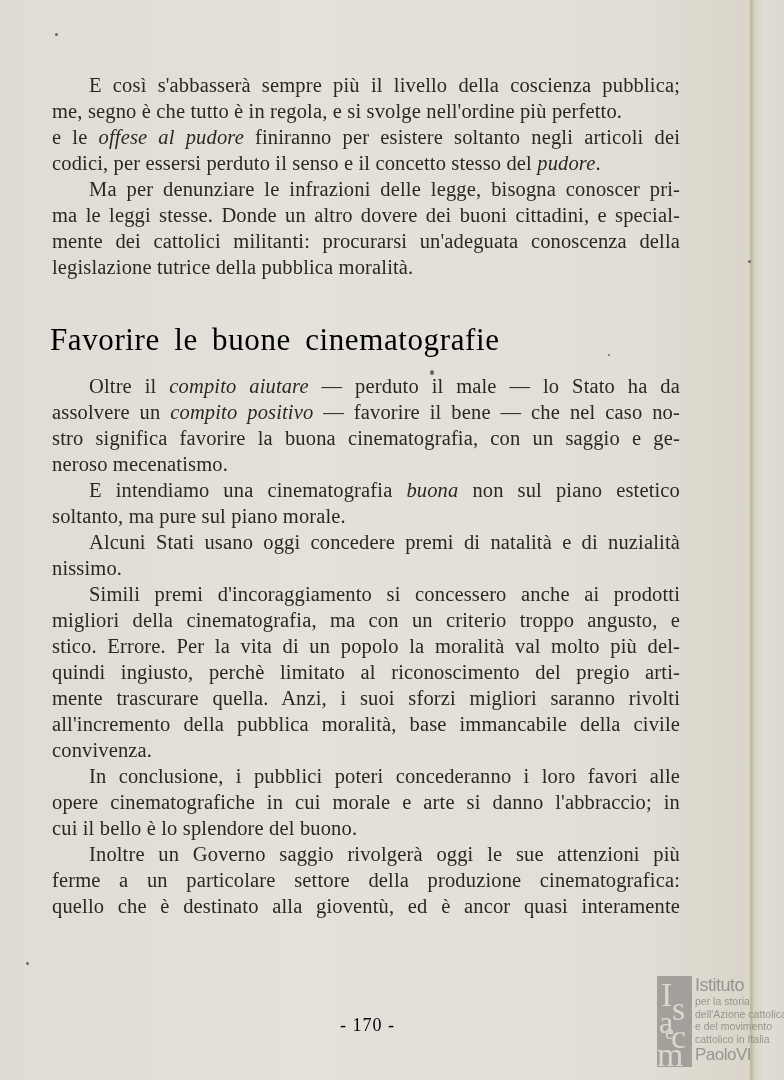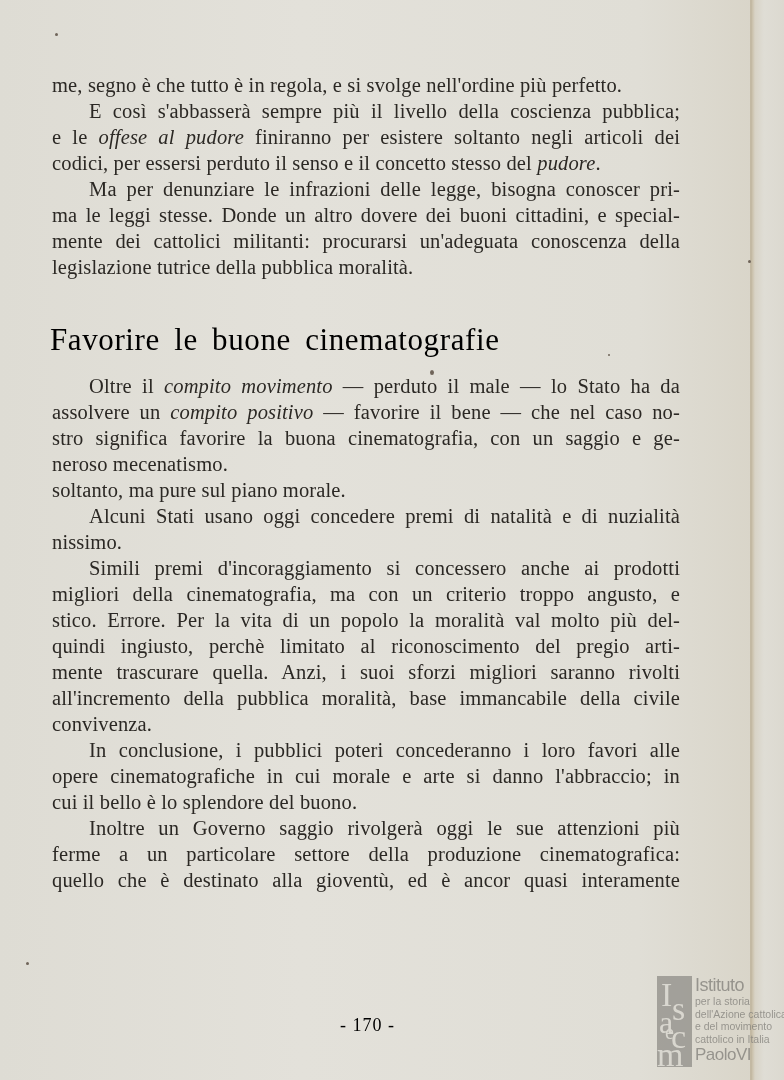--- a/index.html
+++ b/index.html
@@ -140,37 +140,38 @@
 <div class="edge-line"></div>
 <div class="edge-strip"></div>
 
 <div class="speck" style="left:55px;top:33px;width:3px;height:3px;"></div>
 <div class="speck" style="left:430px;top:370px;width:4px;height:5px;"></div>
 <div class="speck" style="left:608px;top:354px;width:2px;height:2px;"></div>
 <div class="speck" style="left:26px;top:962px;width:3px;height:3px;"></div>
 <div class="speck" style="left:748px;top:260px;width:3px;height:3px;"></div>
 
 <div class="text-block block-top">
+  <span class="line indent">E così s'abbasserà sempre più il livello della coscienza pubblica;</span>
   <span class="line last">me, segno è che tutto è in regola, e si svolge nell'ordine più perfetto.</span>
-  <span class="line indent">E così s'abbasserà sempre più il livello della coscienza pubblica;</span>
   <span class="line"><span>e le </span><em>offese al pudore</em><span> finiranno per esistere soltanto negli articoli dei</span></span>
   <span class="line last"><span>codici, per essersi perduto il senso e il concetto stesso del </span><em>pudore</em><span>.</span></span>
   <span class="line indent">Ma per denunziare le infrazioni delle legge, bisogna conoscer pri-</span>
   <span class="line">ma le leggi stesse. Donde un altro dovere dei buoni cittadini, e special-</span>
   <span class="line">mente dei cattolici militanti: procurarsi un'adeguata conoscenza della</span>
   <span class="line last">legislazione tutrice della pubblica moralità.</span>
 </div>
 
 <div class="heading">Favorire le buone cinematografie</div>
 
 <div class="text-block block-body">
-  <span class="line indent"><span>Oltre il </span><em>compito movimento</em><span> — perduto il male — lo Stato ha da</span></span>
+  <span class="line indent"><span>Oltre il </span><em>compito aiutare</em><span> — perduto il male — lo Stato ha da</span></span>
   <span class="line"><span>assolvere un </span><em>compito positivo</em><span> — favorire il bene — che nel caso no-</span></span>
   <span class="line">stro significa favorire la buona cinematografia, con un saggio e ge-</span>
   <span class="line last">neroso mecenatismo.</span>
+  <span class="line indent"><span>E intendiamo una cinematografia </span><em>buona</em><span> non sul piano estetico</span></span>
   <span class="line last">soltanto, ma pure sul piano morale.</span>
   <span class="line indent">Alcuni Stati usano oggi concedere premi di natalità e di nuzialità</span>
   <span class="line last">nissimo.</span>
   <span class="line indent">Simili premi d'incoraggiamento si concessero anche ai prodotti</span>
   <span class="line">migliori della cinematografia, ma con un criterio troppo angusto, e</span>
   <span class="line">stico. Errore. Per la vita di un popolo la moralità val molto più del-</span>
   <span class="line">quindi ingiusto, perchè limitato al riconoscimento del pregio arti-</span>
   <span class="line">mente trascurare quella. Anzi, i suoi sforzi migliori saranno rivolti</span>
   <span class="line">all'incremento della pubblica moralità, base immancabile della civile</span>
   <span class="line last">convivenza.</span>

